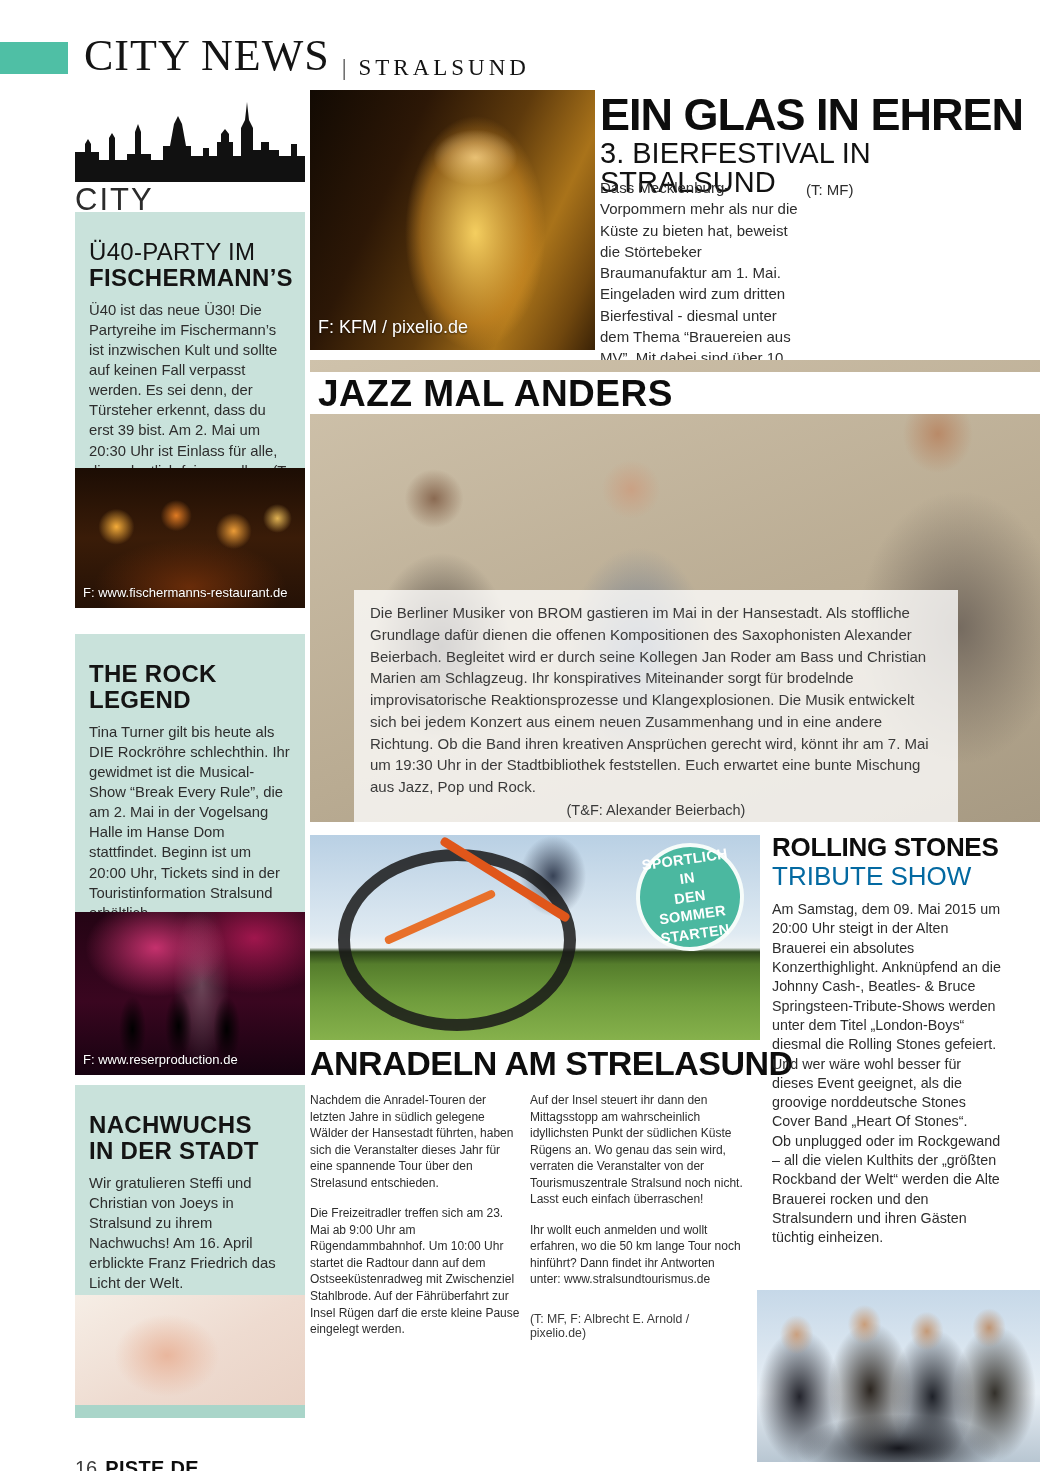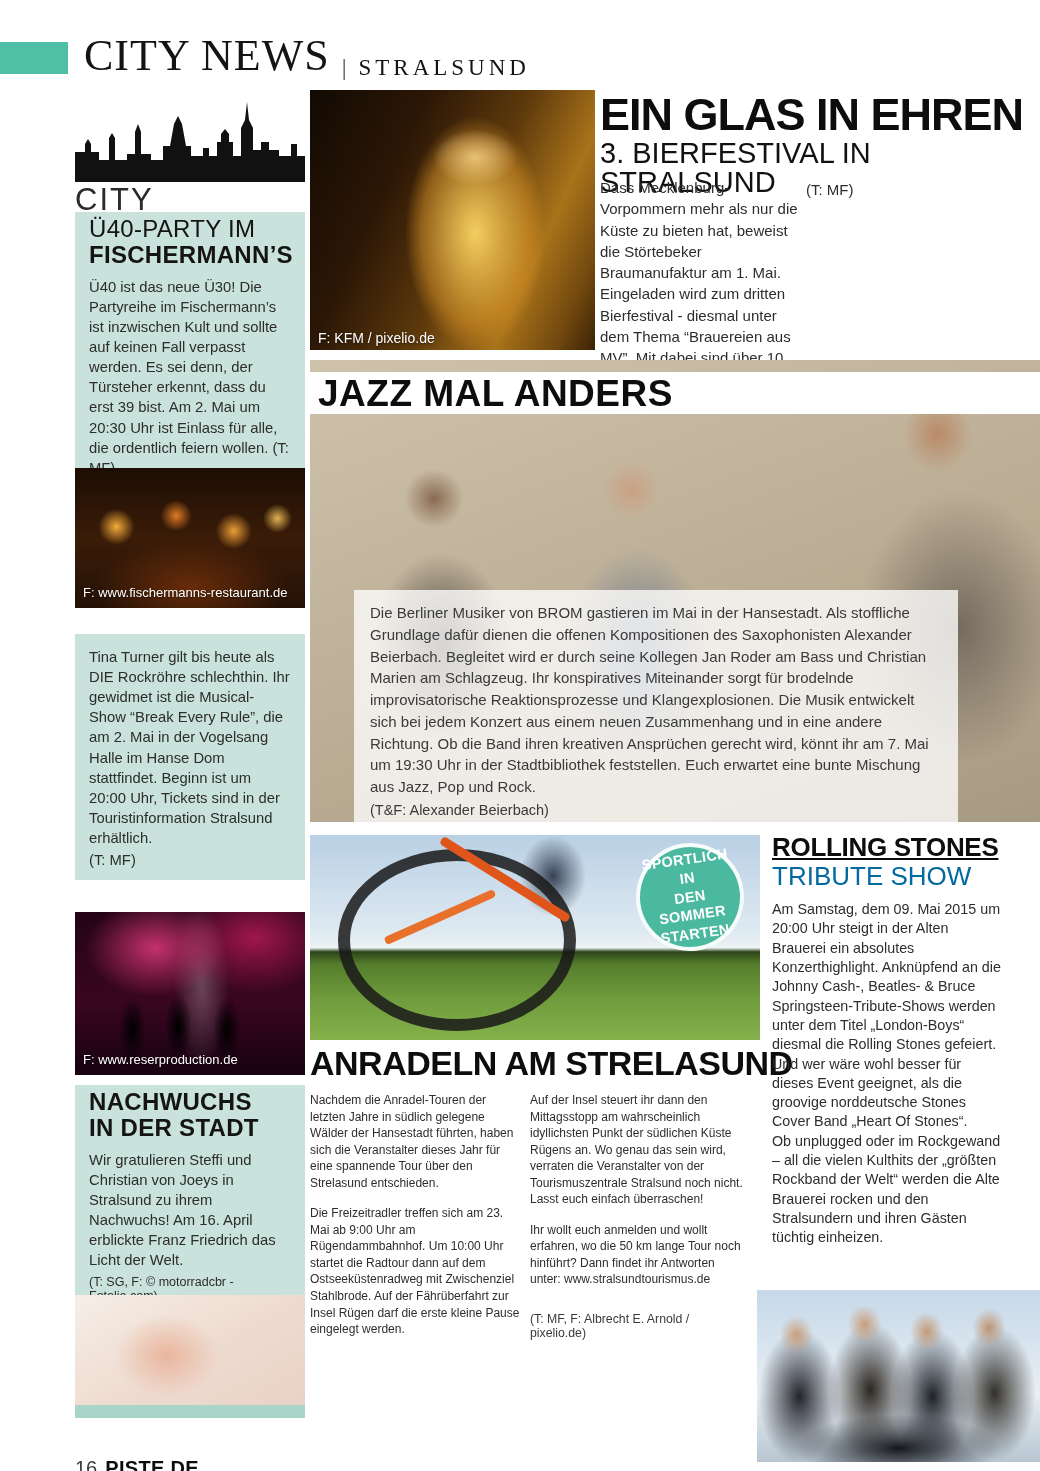--- a/index.html
+++ b/index.html
@@ -12,21 +12,21 @@
   .masthead{left:84px;top:30px;display:flex;align-items:flex-end;gap:12px;
             font-family:"Liberation Serif",serif;color:#141414;}
   .masthead .title{font-size:44px;letter-spacing:1px;}
   .masthead .sep{font-size:24px;color:#444;}
   .masthead .section{font-size:23px;letter-spacing:4px;}
 
   
   .skyline{left:75px;top:94px;width:230px;height:88px;}
   .city-klatsch{left:75px;top:184px;width:230px;font-size:31px;font-weight:300;
                 letter-spacing:2px;color:#2b2b2b;line-height:1;}
-  .teal-box{width:230px;background:#C9E2DB;padding:4px 14px 10px;box-sizing:border-box;}
+  .teal-box{width:230px;background:#C9E2DB;padding:27px 14px 10px;box-sizing:border-box;}
   .box-title{font-size:24px;line-height:1.08;color:#141414;letter-spacing:.3px;}
   .box-title .light{font-weight:400;display:block;}
   .box-title .bold{font-weight:800;display:block;}
   .box-title.all-bold span{font-weight:800;}
   .box-body{margin-top:9px;font-size:14.8px;line-height:1.36;color:#2d2d2d;}
   .box-credit{margin-top:5px;font-size:12.5px;color:#2d2d2d;}
   .photo{overflow:hidden;}
   .photo-caption{position:absolute;left:8px;bottom:8px;color:#fff;font-size:13px;
                  text-shadow:0 1px 2px rgba(0,0,0,.6);}
   .restaurant-photo{left:75px;top:468px;width:230px;height:140px;
@@ -75,21 +75,21 @@
       radial-gradient(100px 150px at 45% 64%,rgba(92,112,142,.88),transparent 72%),
       radial-gradient(50px 56px at 86% 16%,#b98a68,transparent 70%),
       radial-gradient(140px 190px at 89% 58%,rgba(112,102,92,.92),transparent 72%),
       linear-gradient(160deg,#cfc2ab,#b9ab92 60%,#a79a83);}
   .jazz-band{position:absolute;left:0;top:12px;width:100%;height:42px;background:#fff;
              display:flex;align-items:center;text-align:center;}
   .jazz-title{font-size:37px;font-weight:800;letter-spacing:.5px;color:#0d0d0d;padding-left:8px;line-height:1;}
   .jazz-overlay{position:absolute;left:44px;top:230px;width:604px;box-sizing:border-box;
                 padding:12px 16px 10px;background:rgba(255,255,255,.78);}
   .jazz-overlay .txt{font-size:15px;line-height:1.45;color:#3a3a3a;}
-  .jazz-overlay .credit{font-size:14.5px;color:#3a3a3a;text-align:left;margin-top:4px;}
+  .jazz-overlay .credit{font-size:14.5px;color:#3a3a3a;text-align:center;margin-top:4px;}
 
   
   .bike-photo{left:310px;top:835px;width:450px;height:205px;
     background:
       radial-gradient(46px 56px at 54% 20%,rgba(40,50,70,.9),transparent 72%),
       linear-gradient(180deg,#b9d0e4 0%,#dfeaf2 48%,#edf2f5 55%,#2c4418 57%,#557d2c 63%,#6f9c3c 80%,#86b14c 100%);}
   .wheel{position:absolute;left:28px;top:14px;width:238px;height:182px;border:12px solid rgba(25,25,25,.85);
          border-radius:50%;box-sizing:border-box;}
   .frame1{position:absolute;left:120px;top:40px;width:150px;height:9px;background:#e0561a;
           transform:rotate(32deg);border-radius:4px;}
@@ -102,21 +102,21 @@
   .anradeln-title{left:310px;top:1046px;font-size:34px;font-weight:800;letter-spacing:-.5px;
                   line-height:1;color:#0d0d0d;}
   .anr-col{top:1092px;width:212px;}
   .anr-col p{margin:0 0 14px;font-size:12px;line-height:1.38;color:#2d2d2d;}
   .anr-col1{left:310px;}
   .anr-col2{left:530px;width:218px;}
   .small-credit{font-size:12.3px;color:#3a3a3a;}
 
   
   .stones{left:772px;top:833px;width:232px;}
-  .stones-title1{font-size:26px;font-weight:800;letter-spacing:-.3px;line-height:1.1;color:#0d0d0d;text-decoration:underline;}
+  .stones-title1{font-size:26px;font-weight:800;letter-spacing:-.3px;line-height:1.1;color:#0d0d0d;}
   .stones-title2{font-size:26px;font-weight:400;line-height:1.1;color:#0369a1;}
   .stones p{margin:10px 0 0;font-size:14.3px;line-height:1.35;color:#2d2d2d;}
   .stones p + p{margin-top:0;}
   .stones .small-credit{display:block;margin-top:20px;}
   .band-photo{left:757px;top:1290px;width:283px;height:172px;
     background:
       radial-gradient(24px 28px at 14% 26%,#caa07f,transparent 70%),
       radial-gradient(24px 28px at 38% 20%,#c99e7b,transparent 70%),
       radial-gradient(24px 28px at 60% 24%,#c49a78,transparent 70%),
       radial-gradient(24px 28px at 82% 22%,#bf9574,transparent 70%),
@@ -157,20 +157,24 @@
       <span class="bold">FISCHERMANN’S</span>
     </div>
     <div class="box-body">Ü40 ist das neue Ü30! Die Partyreihe im Fischermann’s ist inzwischen Kult und sollte auf keinen Fall verpasst werden. Es sei denn, der Türsteher erkennt, dass du erst 39 bist. Am 2. Mai um 20:30 Uhr ist Einlass für alle, die ordentlich feiern wollen. (T: MF)</div>
   </div>
 
   <div class="abs photo restaurant-photo">
     <div class="photo-caption">F: www.fischermanns-restaurant.de</div>
   </div>
 
   <div class="abs teal-box" style="left:75px;top:634px;">
+    <div class="box-title all-bold">
+      <span class="bold">THE ROCK</span>
+      <span class="bold">LEGEND</span>
+    </div>
     <div class="box-body">Tina Turner gilt bis heute als DIE Rockröhre schlechthin. Ihr gewidmet ist die Musical-Show “Break Every Rule”, die am 2. Mai in der Vogelsang Halle im Hanse Dom stattfindet. Beginn ist um 20:00 Uhr, Tickets sind in der Touristinformation Stralsund erhältlich.</div>
     <div class="box-body" style="margin-top:2px;">(T: MF)</div>
   </div>
 
   <div class="abs photo concert-photo">
     <div class="photo-caption">F: www.reserproduction.de</div>
   </div>
 
   <div class="abs teal-box" style="left:75px;top:1085px;">
     <div class="box-title all-bold">
@@ -178,21 +182,21 @@
       <span class="bold">IN DER STADT</span>
     </div>
     <div class="box-body">Wir gratulieren Steffi und Christian von Joeys in Stralsund zu ihrem Nachwuchs! Am 16. April erblickte Franz Friedrich das Licht der Welt.</div>
     <div class="box-credit">(T: SG, F: © motorradcbr - Fotolia.com)</div>
   </div>
 
   <div class="abs photo baby-photo"></div>
   <div class="abs teal-strip"></div>
 
   <div class="abs photo beer-photo">
-    <div class="photo-caption" style="bottom:4px;font-size:14px;">F: KFM  / pixelio.de</div>
+    <div class="photo-caption" style="bottom:12px;font-size:18px;">F: KFM  / pixelio.de</div>
   </div>
   <div class="abs beer-title">EIN GLAS IN EHREN</div>
   <div class="abs beer-subtitle">3. BIERFESTIVAL IN STRALSUND</div>
   <div class="abs coltext beer-col1">Dass Mecklenburg-Vorpommern mehr als nur die Küste zu bieten hat, beweist die Störtebeker Braumanufaktur am 1. Mai. Eingeladen wird zum dritten Bierfestival - diesmal unter dem Thema “Brauereien aus MV”. Mit dabei sind über 10 Anbieter aus</div>
   <div class="abs coltext beer-col2">
     <div class="inline-credit">(T: MF)</div>
   </div>
 
   <div class="abs photo jazz-photo">
     <div class="jazz-band">

